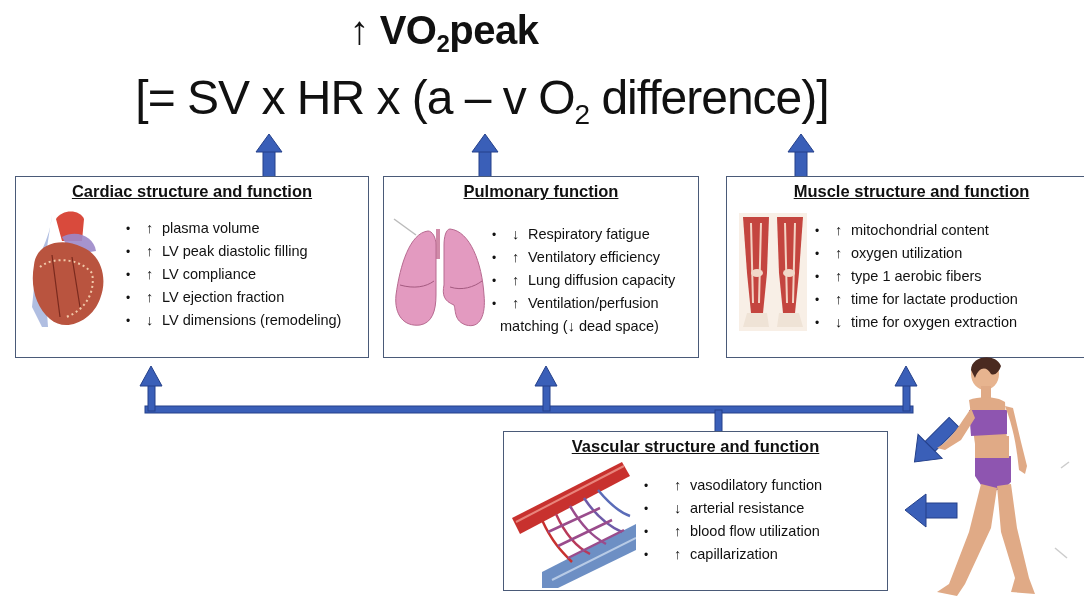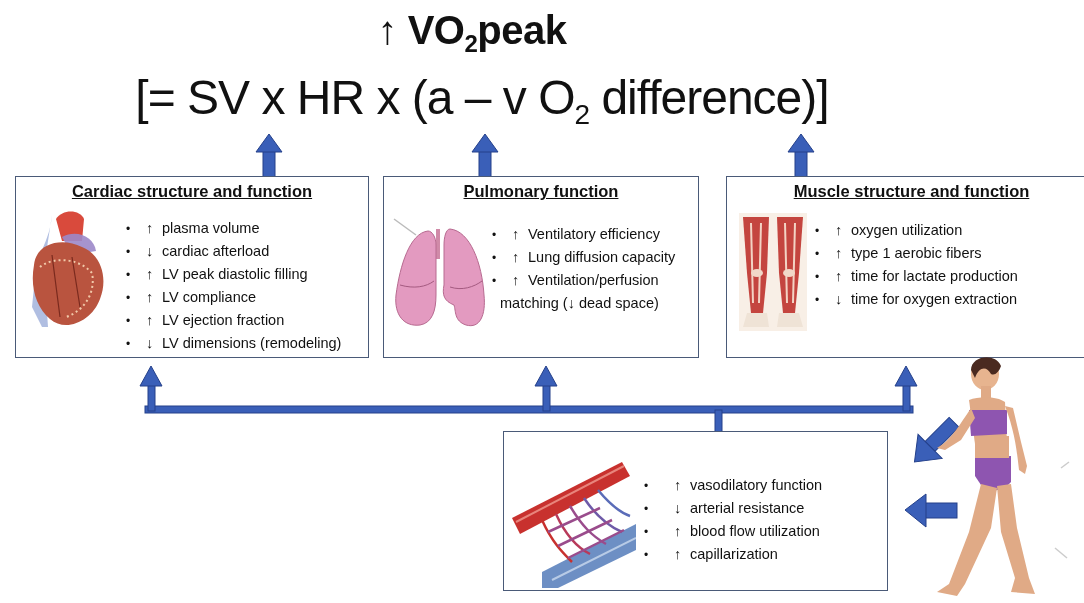--- a/index.html
+++ b/index.html
@@ -1,19 +1,19 @@
 <!DOCTYPE html>
 <html><head>
 <meta charset="utf-8">
 <style>
   html, body { margin:0; padding:0; background:#ffffff; }
   body { width:1084px; height:603px; position:relative; overflow:hidden;
          font-family:"Liberation Sans", "DejaVu Sans", sans-serif; color:#111; }
   .title { position:absolute; left:0; width:888px; top:8px; text-align:center;
-           font-size:40px; font-weight:bold; letter-spacing:-0.5px;padding-left:28px; }
+           font-size:40px; font-weight:bold; letter-spacing:-0.5px; }
   .title sub { font-size:24px; vertical-align:-8px; }
   .formula { position:absolute; left:0; width:964px; top:70px; text-align:center;
              font-size:48px; letter-spacing:-1px; }
   .formula sub { font-size:28px; vertical-align:-10px; }
   .box { position:absolute; border:1.5px solid #4a5a78; background:#fff; box-sizing:border-box; }
   .box h3 { margin:0; position:absolute; left:0; right:0; text-align:center;
             font-size:16.5px; font-weight:bold; top:5px;text-decoration:underline; }
   .box ul { list-style:none; margin:0; padding:0; position:absolute; font-size:14.5px; line-height:22px; }
   .box li { white-space:nowrap; }
   .box li .bul { display:inline-block; width:20px; font-size:12px; }
@@ -84,66 +84,68 @@
   <svg class="illus" style="left:6px; top:30px;" width="86" height="128" viewBox="0 0 86 128">
     <path d="M30 8 C28 30 20 40 14 60 L10 100 L20 120 L26 120 L22 60Z" fill="#8fa3d4" opacity="0.7"></path>
     <path d="M34 12 C40 2 58 2 62 12 L60 34 L40 34Z" fill="#d94a3c"></path>
     <path d="M40 30 C55 22 72 30 74 44 L50 48Z" fill="#9c88c9" opacity="0.9"></path>
     <path d="M12 58 C14 36 40 30 60 40 C80 48 86 72 78 92 C70 114 44 126 28 112 C14 100 8 80 12 58Z" fill="#b9543f"></path>
     <path d="M18 60 C30 50 56 50 70 66 C74 86 62 104 44 110" fill="none" stroke="#f1c9a9" stroke-width="2" stroke-dasharray="2 3"></path>
     <path d="M30 48 L38 110 M50 50 L58 100" stroke="#7a2a1e" stroke-width="1.2" fill="none"></path>
   </svg>
   <ul style="left:98px; top:40px;margin-left:12px;">
     <li><span class="bul">•</span><span class="arr">↑</span><span>plasma volume</span></li>
-    <li><span class="bul">•</span><span class="arr">↓</span><span>cardiac afterload</span></li>
     <li><span class="bul">•</span><span class="arr">↑</span><span>LV peak diastolic filling</span></li>
     <li><span class="bul">•</span><span class="arr">↑</span><span>LV compliance</span></li>
     <li><span class="bul">•</span><span class="arr">↑</span><span>LV ejection fraction</span></li>
     <li><span class="bul">•</span><span class="arr">↓</span><span>LV dimensions (remodeling)</span></li>
   </ul>
 </div>
 
 <div class="box" style="left:383px; top:176px; width:316px; height:182px;">
   <h3>Pulmonary function</h3>
   <svg class="illus" style="left:6px; top:38px;" width="100" height="116" viewBox="0 0 100 116">
     <line x1="4" y1="4" x2="26" y2="20" stroke="#bbb" stroke-width="1.5"></line>
     <path d="M48 14 L48 44" stroke="#d08aa8" stroke-width="4"></path>
     <path d="M38 16 C20 18 10 50 6 80 C4 100 14 112 30 110 C42 108 46 96 46 80 L46 30 C46 22 42 16 38 16Z" fill="#e39ac0" stroke="#b76a90" stroke-width="1"></path>
     <path d="M60 14 C80 16 92 48 94 80 C96 100 90 114 76 110 C64 106 66 96 64 90 C54 86 52 80 54 70 L54 30 C54 22 56 14 60 14Z" fill="#e39ac0" stroke="#b76a90" stroke-width="1"></path>
     <path d="M10 70 C24 74 36 72 44 66 M60 72 C72 76 84 72 92 66" stroke="#a45a80" stroke-width="1" fill="none"></path>
   </svg>
   <ul style="left:108px; top:46px;">
+    <li><span class="bul">•</span><span class="arr">↓</span><span>Respiratory fatigue</span></li>
     <li><span class="bul">•</span><span class="arr">↑</span><span>Ventilatory efficiency</span></li>
     <li><span class="bul">•</span><span class="arr">↑</span><span>Lung diffusion capacity</span></li>
     <li><span class="bul">•</span><span class="arr">↑</span><span>Ventilation/perfusion</span></li>
     <li class="cont" style="padding-left:8px;"><span>matching (↓ dead space)</span></li>
   </ul>
 </div>
 
 <div class="box" style="left:726px; top:176px; width:371px; height:182px;">
   <h3>Muscle structure and function</h3>
   <svg class="illus" style="left:12px; top:36px;" width="68" height="118" viewBox="0 0 68 118">
     <rect x="0" y="0" width="68" height="118" fill="#f8efe6"></rect>
     <path d="M4 4 L30 4 L28 60 L24 100 L12 100 L8 60Z" fill="#c4453f"></path>
     <path d="M38 4 L64 4 L60 60 L56 100 L44 100 L40 60Z" fill="#c4453f"></path>
     <path d="M12 10 L14 90 M22 10 L20 90 M46 10 L48 90 M56 10 L54 90" stroke="#f3d3c4" stroke-width="2"></path>
     <ellipse cx="18" cy="60" rx="6" ry="4" fill="#f1d8c8"></ellipse>
     <ellipse cx="50" cy="60" rx="6" ry="4" fill="#f1d8c8"></ellipse>
     <path d="M8 100 L28 100 L30 114 L4 114Z" fill="#efe3d6"></path>
     <path d="M40 100 L60 100 L64 114 L38 114Z" fill="#efe3d6"></path>
   </svg>
   <ul style="left:88px; top:42px;">
+    <li><span class="bul">•</span><span class="arr">↑</span><span>mitochondrial content</span></li>
     <li><span class="bul">•</span><span class="arr">↑</span><span>oxygen utilization</span></li>
     <li><span class="bul">•</span><span class="arr">↑</span><span>type 1 aerobic fibers</span></li>
     <li><span class="bul">•</span><span class="arr">↑</span><span>time for lactate production</span></li>
     <li><span class="bul">•</span><span class="arr">↓</span><span>time for oxygen extraction</span></li>
   </ul>
 </div>
 
 <div class="box" style="left:503px; top:431px; width:385px; height:160px;">
+  <h3>Vascular structure and function</h3>
   <svg class="illus" style="left:8px; top:30px;" width="124" height="126" viewBox="0 0 124 126">
     <path d="M0 56 L110 0 L118 14 L8 72Z" fill="#c8312e"></path>
     <path d="M4 60 L112 4" stroke="#e8857c" stroke-width="2"></path>
     <path d="M30 110 L124 62 L124 88 L46 126 L30 126Z" fill="#6d8fc4"></path>
     <path d="M40 118 L124 76" stroke="#b8cbe6" stroke-width="2"></path>
     <g stroke-width="2.5" fill="none">
       <path d="M30 58 C40 80 50 90 60 100" stroke="#c8312e"></path>
       <path d="M44 52 C54 74 66 86 78 92" stroke="#b83a5a"></path>
       <path d="M58 44 C70 64 80 74 94 82" stroke="#9a4c8c"></path>
       <path d="M72 36 C84 54 96 64 110 70" stroke="#6e5aa8"></path>

